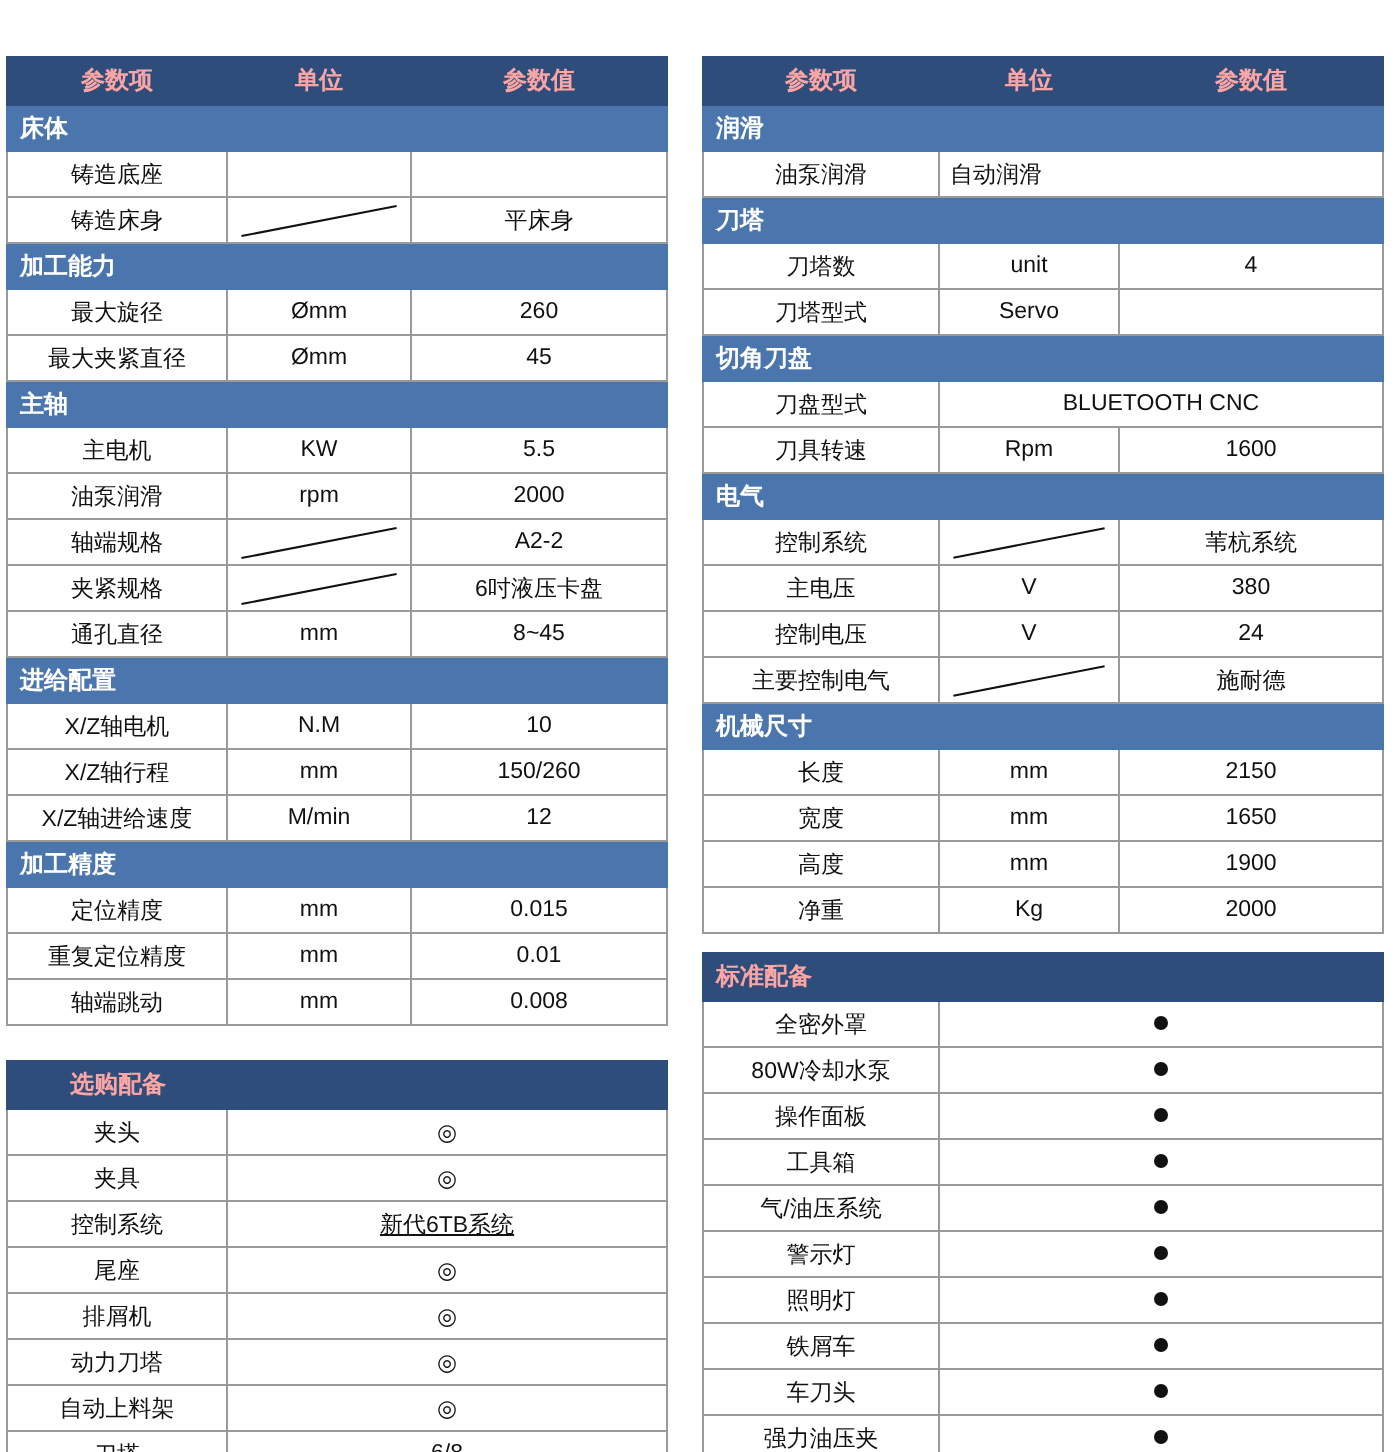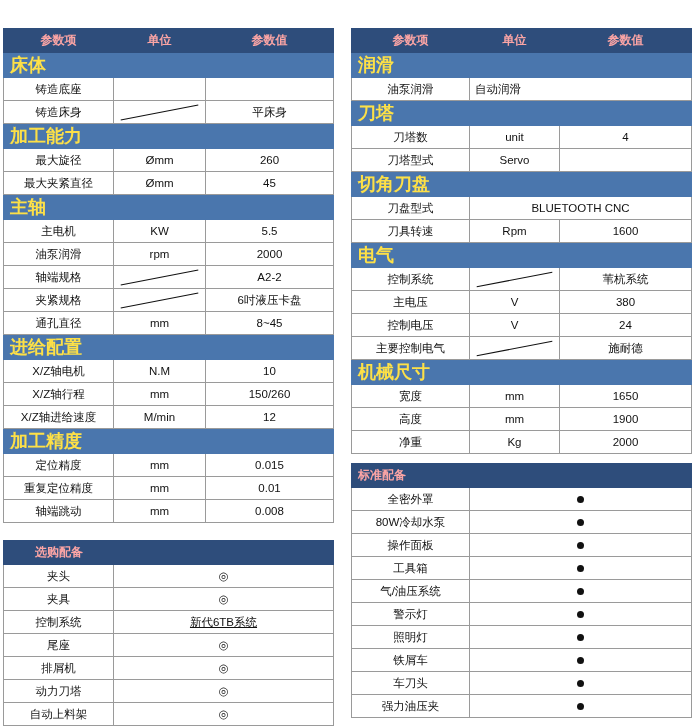--- a/index.html
+++ b/index.html
@@ -52,25 +52,25 @@
     color: #fca5a5;
     font-weight: bold;
     text-align: center;
     border-color: #2e4d7b;
     height: 24px;
     font-size: 12px;
   }
   
   tr.sect td {
     background: #4a76ad;
-    color: #fde047;
+    color: #ffffff;
     font-weight: bold;
     border-color: #4a76ad;
     height: 23px;
-    font-size: 18px;
+    font-size: 12px;
   }
   tr.sect td.s-left { text-align: left; padding-left: 6px; }
   td.c { text-align: center; }
   td.l { text-align: center; }
   
   td.slash {
     position: relative;
     padding: 0;
     overflow: hidden;
   }
@@ -357,20 +357,25 @@
         <td class="slash"></td>
         <td class="c">施耐德</td>
       </tr>
 
       <tr class="sect">
         <td class="s-left">机械尺寸</td>
         <td></td>
         <td></td>
       </tr>
       <tr>
+        <td class="l">长度</td>
+        <td class="c">mm</td>
+        <td class="c">2150</td>
+      </tr>
+      <tr>
         <td class="l">宽度</td>
         <td class="c">mm</td>
         <td class="c">1650</td>
       </tr>
       <tr>
         <td class="l">高度</td>
         <td class="c">mm</td>
         <td class="c">1900</td>
       </tr>
       <tr>

